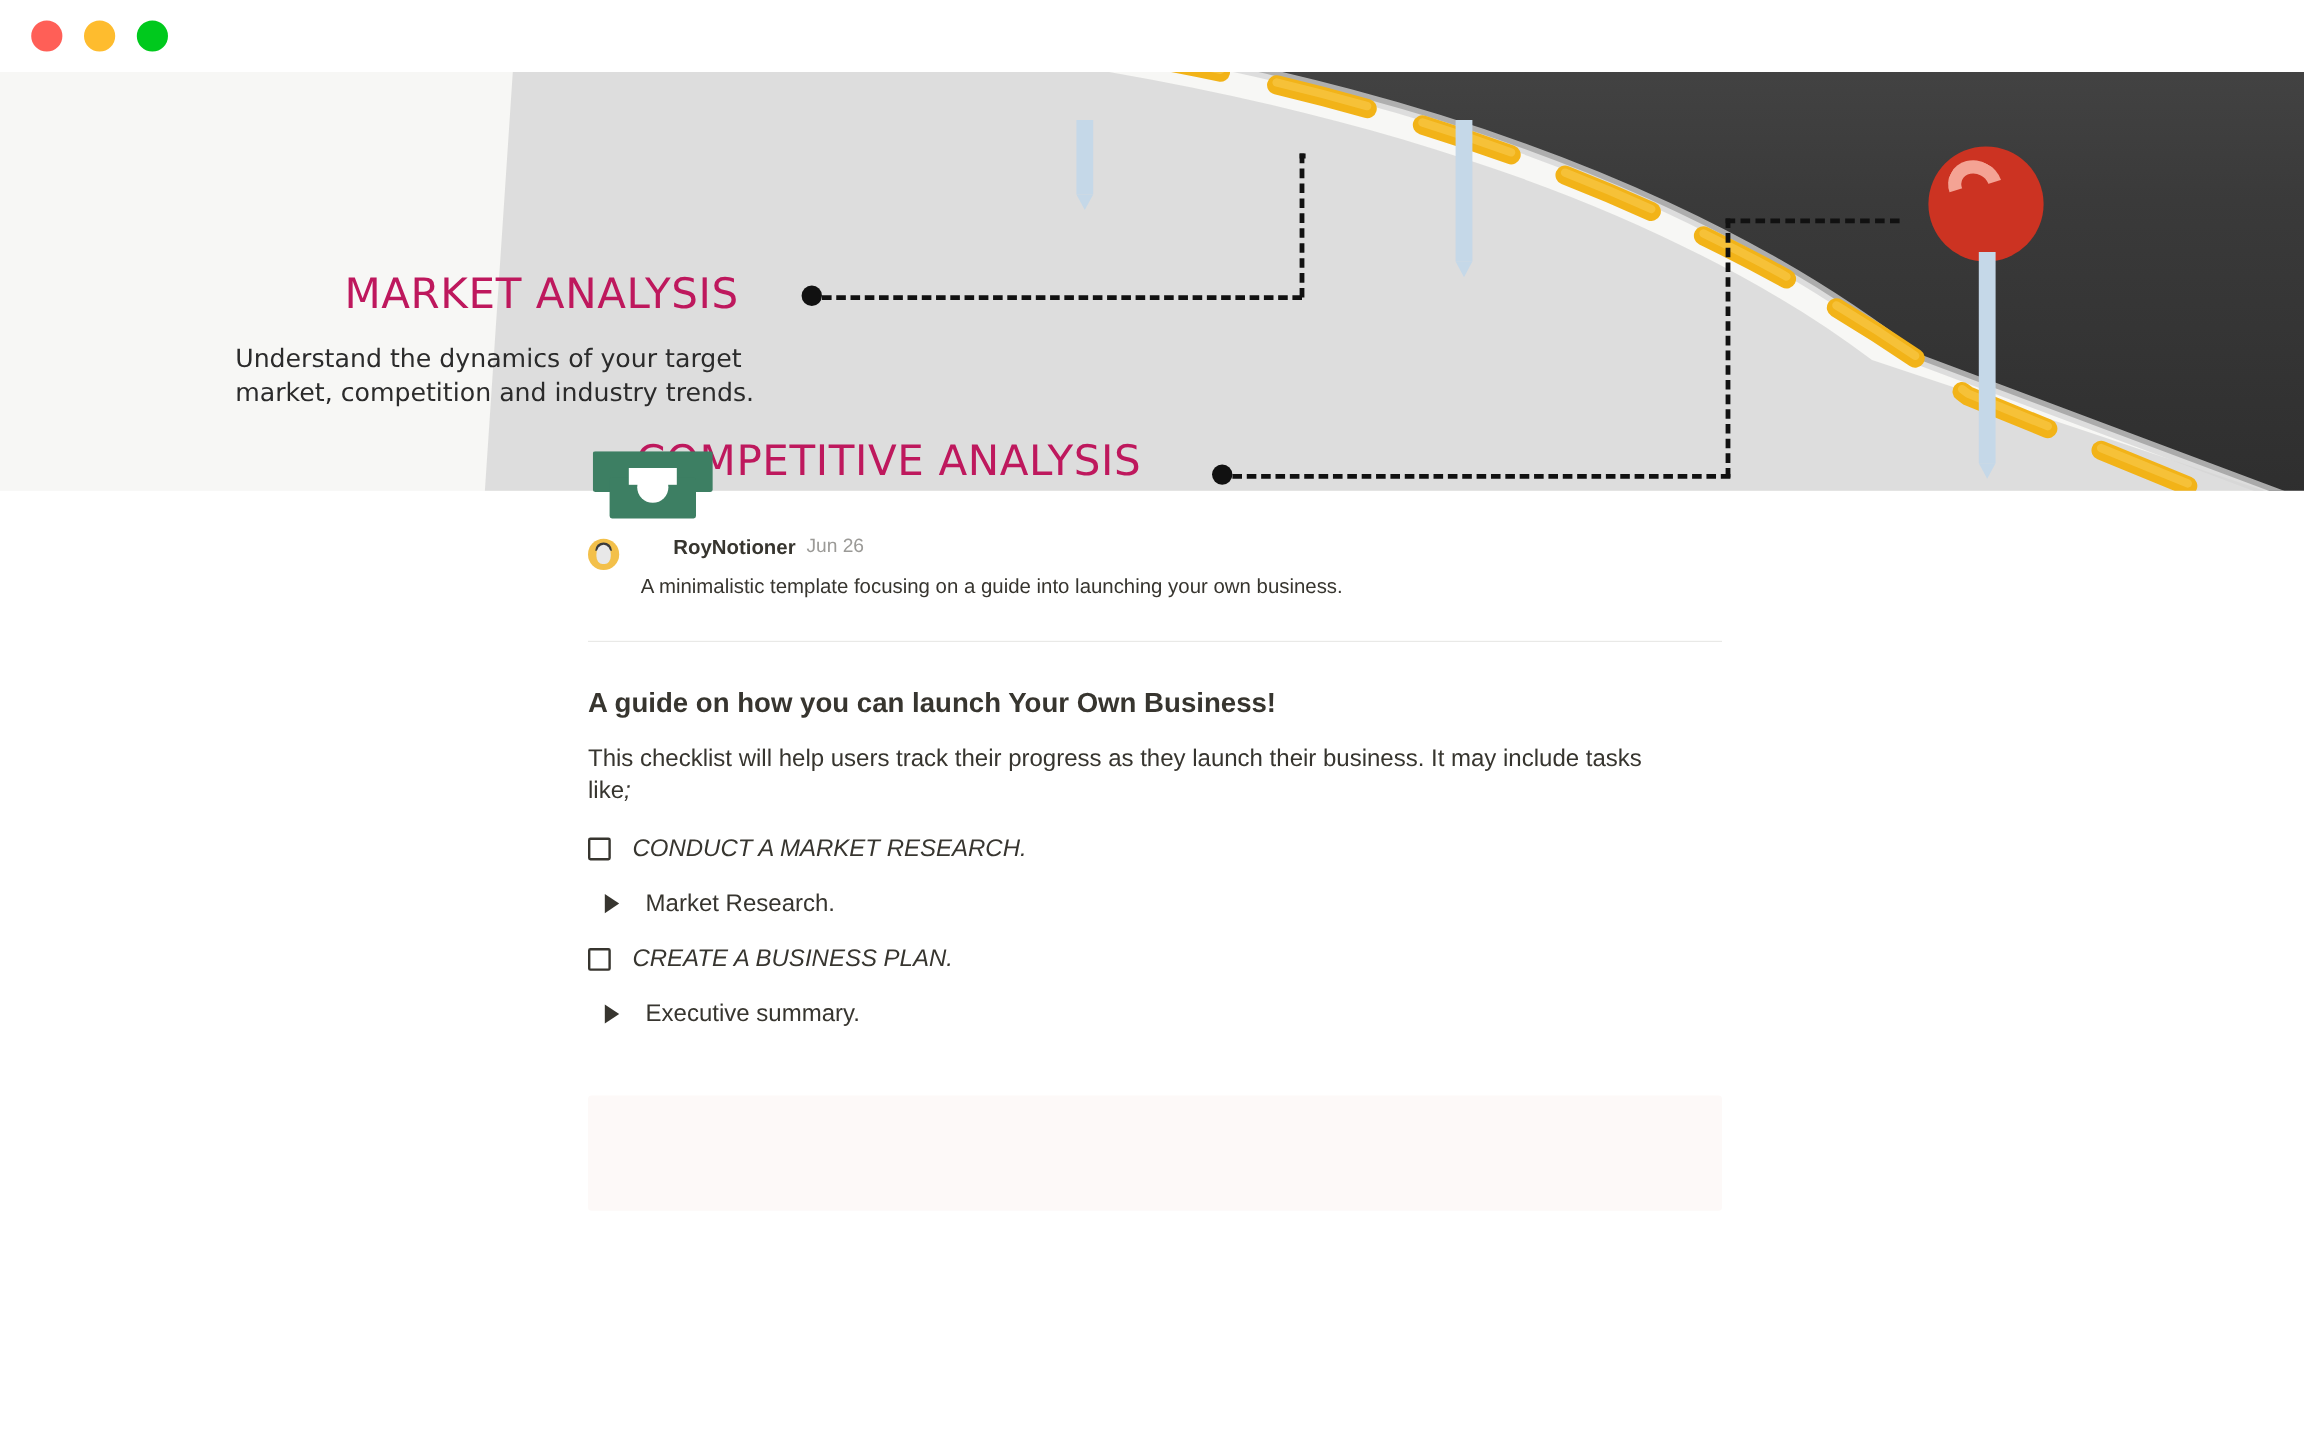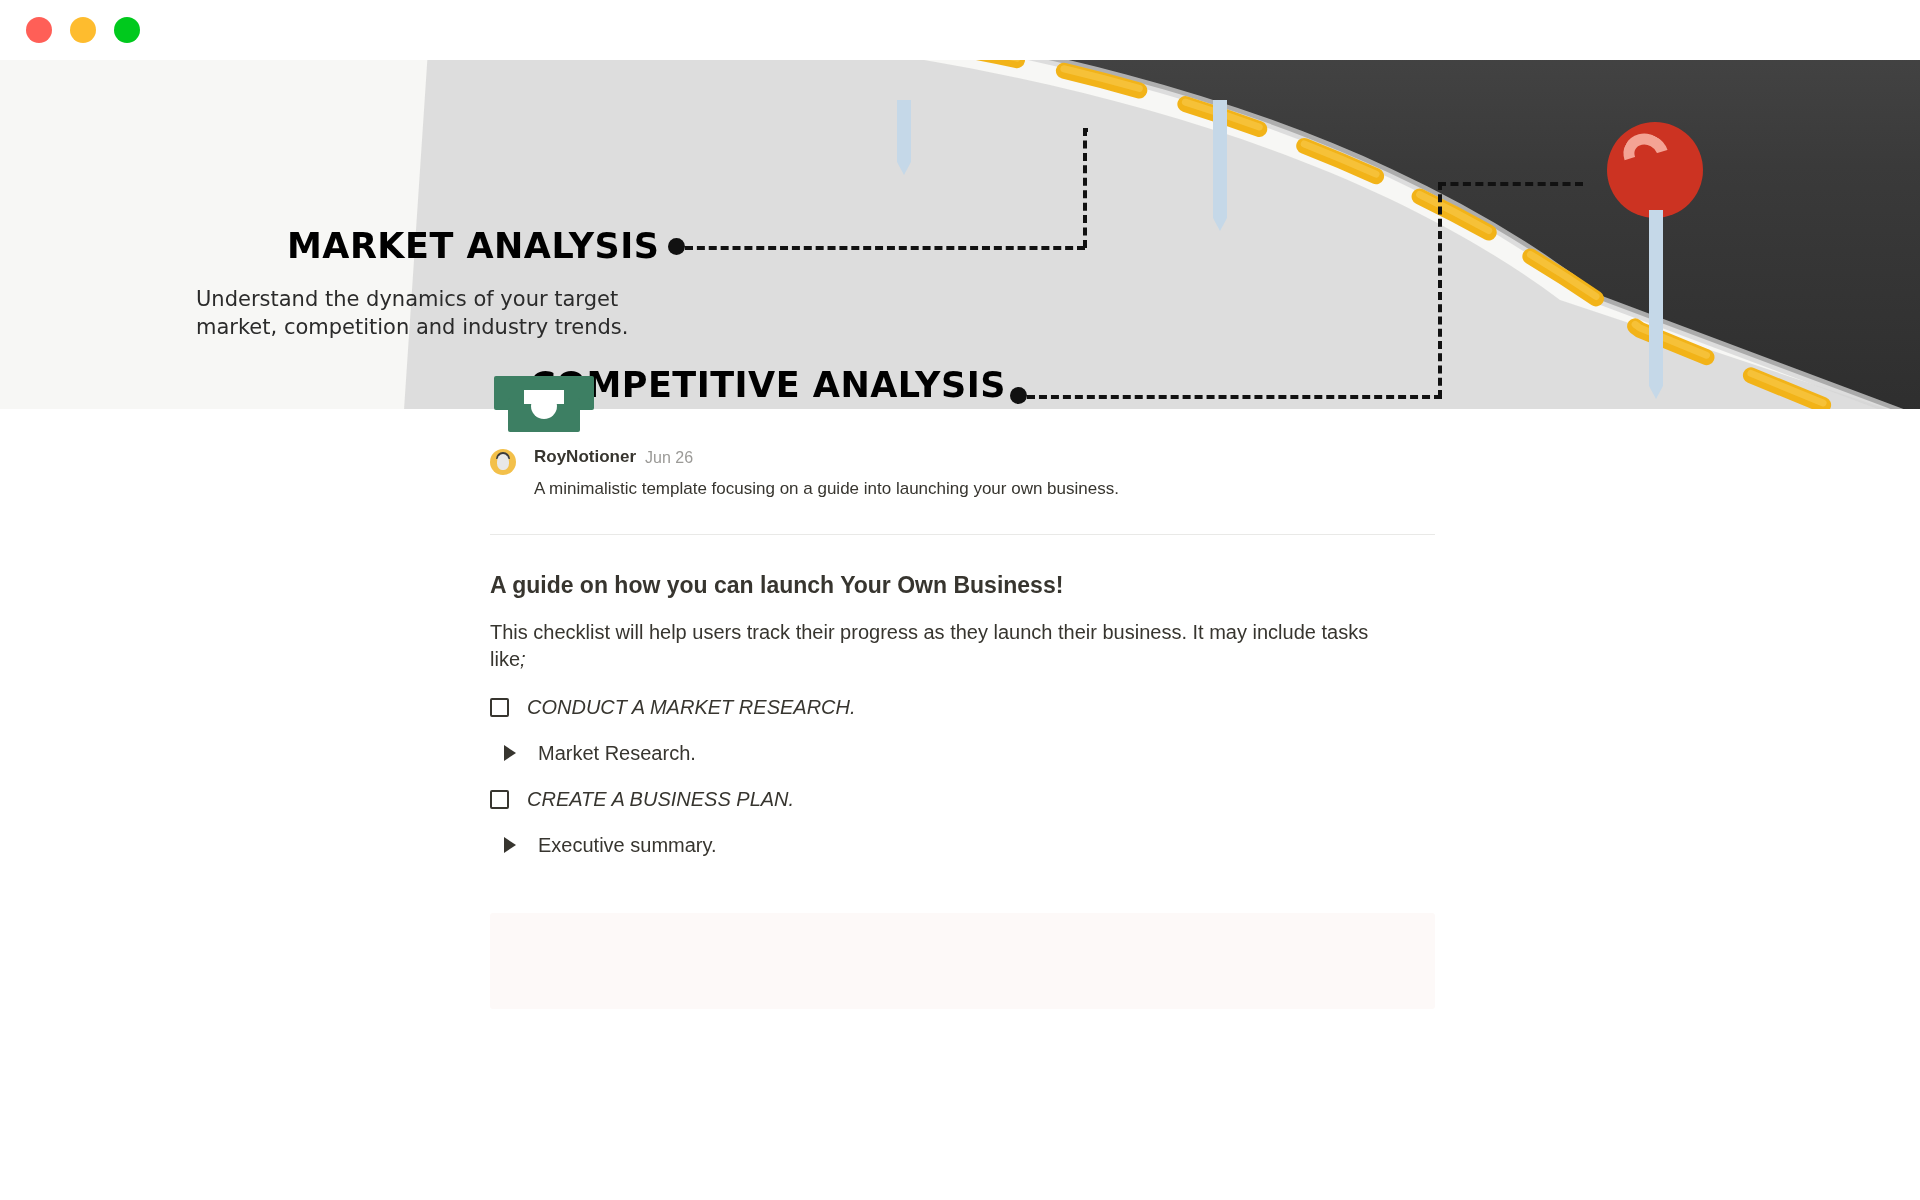--- a/index.html
+++ b/index.html
@@ -32,22 +32,22 @@
   }
   .hero-inner { position: absolute; left: 0; top: 0; width: 1920px; height: 349px; }
 
   
   .road-svg { position: absolute; left: 0; top: -60px; width: 1920px; height: 420px; }
 
   
   .hero-head {
     position: absolute;
     font-family: "DejaVu Sans", sans-serif;
-    font-weight: 700;
-    color: #000000;
+    font-weight: 400;
+    color: #be185d;
     letter-spacing: 0.5px;
     white-space: nowrap;
   }
   .hero-head.market { left: 287px; top: 166px; font-size: 35px; }
   .hero-head.comp   { left: 530px; top: 305px; font-size: 35px; }
   .hero-sub {
     position: absolute;
     font-family: "DejaVu Sans", sans-serif;
     font-size: 21px;
     line-height: 28px;
@@ -137,21 +137,21 @@
     position: absolute; left: 7px; top: 5px;
     width: 12px; height: 16px; border-radius: 50% 50% 42% 42%;
     background: #e8e8e8;
   }
   .avatar .hair {
     position: absolute; left: 6px; top: 3px;
     width: 14px; height: 7px; border-radius: 7px 7px 0 0;
     background: #3b3b3b;
   }
   .byline-text { margin-left: 18px; }
-  .byline-row1 { display: flex; align-items: flex-end; gap: 9px; }
+  .byline-row1 { display: flex; align-items: flex-start; gap: 9px; margin-left: 27px; }
   .author {
     font-size: 17px; font-weight: 700; color: #37352f;
   }
   .pubdate { font-size: 16px; color: #9b9a97; }
   .byline-desc {
     margin-top: 10px;
     font-size: 17px; color: #37352f; line-height: 1.4;
   }
   .divider {
     margin-top: 33px;

